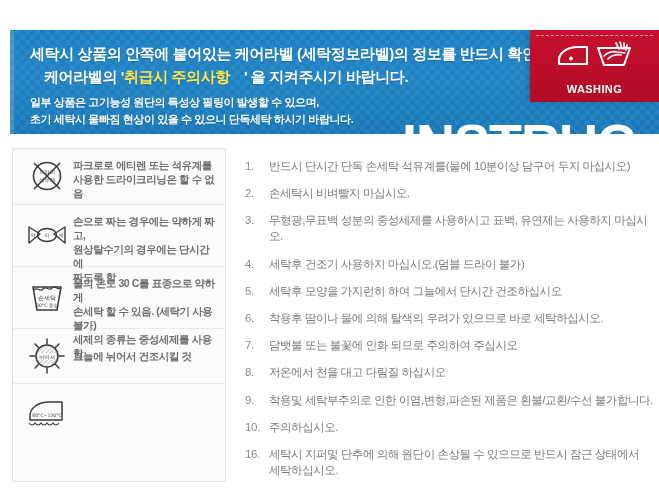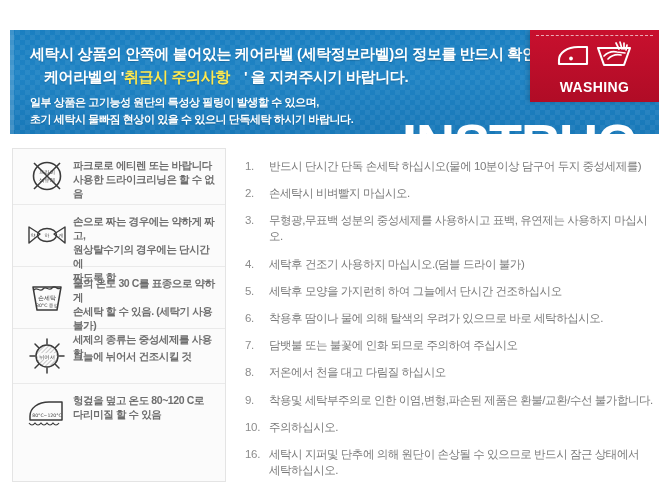--- a/index.html
+++ b/index.html
@@ -112,21 +112,21 @@
     align-items: flex-end;
     gap: 5px;
     height: 32px;
   }
   .badge-label {
     position: absolute;
     left: 0; right: 0;
     bottom: 7px;
     text-align: center;
     color: #ffffff;
-    font-size: 14px;
+    font-size: 11px;
     font-weight: bold;
     letter-spacing: 0.4px;
     font-family: "Liberation Sans", sans-serif;
   }
 
   
   .icon-panel {
     position: absolute;
     left: 12px;
     top: 148px;
@@ -240,21 +240,21 @@
     <div class="icon-cell">
       <svg width="40" height="40" viewBox="0 0 40 40">
         <circle cx="20" cy="20" r="13.5" fill="none" stroke="#3b3b3b" stroke-width="1.6"></circle>
         <line x1="7" y1="7" x2="33" y2="33" stroke="#3b3b3b" stroke-width="1.6"></line>
         <line x1="33" y1="7" x2="7" y2="33" stroke="#3b3b3b" stroke-width="1.6"></line>
         <text x="20" y="18" font-size="5.4" fill="#3b3b3b" text-anchor="middle" font-family="'DejaVu Sans',sans-serif">드라이</text>
         <text x="20" y="26" font-size="5.4" fill="#3b3b3b" text-anchor="middle" font-family="'DejaVu Sans',sans-serif">석유계</text>
       </svg>
     </div>
     <div class="icon-text">
-      <span>파크로로 에티렌 또는 바랍니다</span><br>
+      <span>파크로로 에티렌 또는 석유계를</span><br>
       <span>사용한 드라이크리닝은 할 수 없음</span>
     </div>
   </div>
 
 
   <div class="icon-row" style="height:62px;">
     <div class="icon-cell">
       <svg width="46" height="30" viewBox="0 0 46 30">
         <path d="M5 7 L16 14 L5 23 Z" fill="none" stroke="#3b3b3b" stroke-width="1.4" stroke-linejoin="round"></path>
         <path d="M41 7 L30 14 L41 23 Z" fill="none" stroke="#3b3b3b" stroke-width="1.4" stroke-linejoin="round"></path>
@@ -316,32 +316,28 @@
   </div>
 
   <div class="icon-row" style="height:58px;">
     <div class="icon-cell">
       <svg width="46" height="36" viewBox="0 0 46 36">
         <path d="M6 25 L6 21 C6 13 14 7 25 7 L38 7 L38 25 Z" fill="none" stroke="#3b3b3b" stroke-width="1.5" stroke-linejoin="round"></path>
         <path d="M5 28 q3 4 6 0 q3 4 6 0 q3 4 6 0 q3 4 6 0 q3 4 6 0" fill="none" stroke="#3b3b3b" stroke-width="1.2"></path>
         <text x="23" y="22" font-size="4.6" fill="#3b3b3b" text-anchor="middle" font-family="'DejaVu Sans',sans-serif">80°C~120°C</text>
       </svg>
     </div>
-    <div class="icon-text">
-      <span>헝겊을 덮고 온도 80~120 C로</span><br>
-      <span>다리미질 할 수 있음</span>
-    </div>
   </div>
 </div>
 
 <div class="list-area">
   <div class="li">
     <div class="li-num">1.</div>
     <div class="li-body">
-        <span class="cont">반드시 단시간 단독 손세탁 하십시오(물에 10분이상 담구어 두지 중성세제를)</span>
+        <span class="cont">반드시 단시간 단독 손세탁 석유계를(물에 10분이상 담구어 두지 마십시오)</span>
       </div>
   </div>
   <div class="li">
     <div class="li-num">2.</div>
     <div class="li-body">
         <span class="cont">손세탁시 비벼빨지 마십시오.</span>
       </div>
   </div>
   <div class="li">
     <div class="li-num">3.</div>

